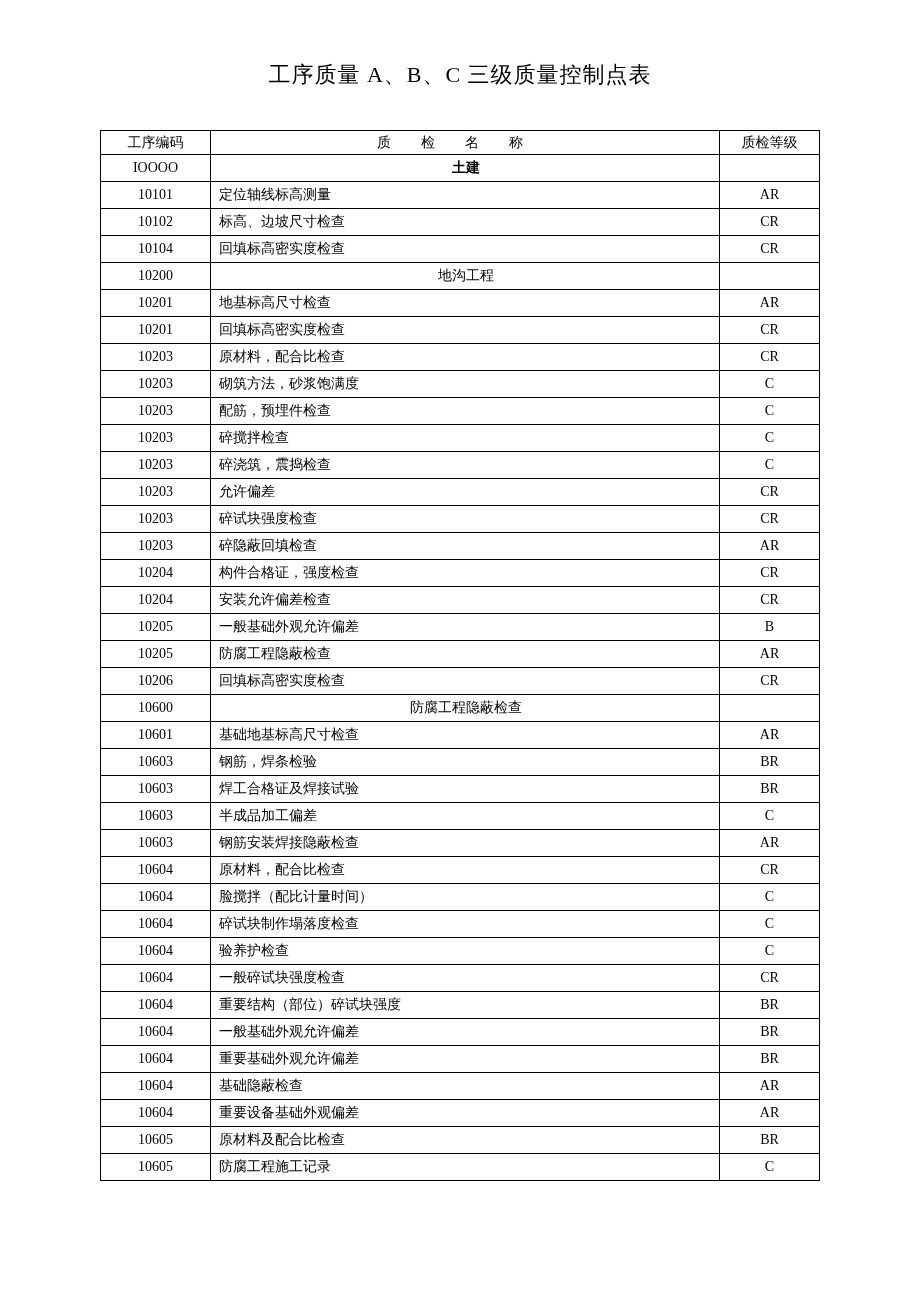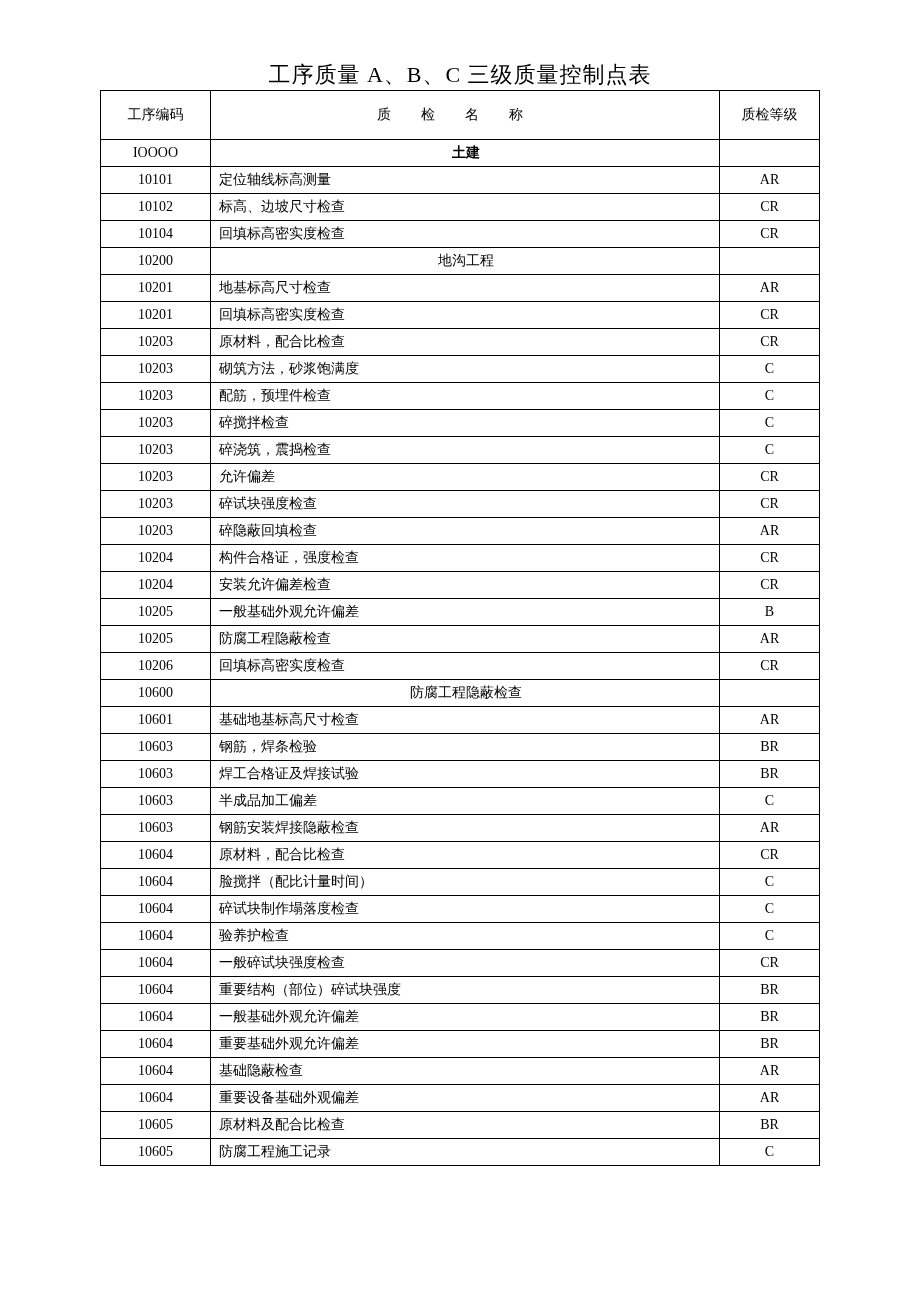--- a/index.html
+++ b/index.html
@@ -10,20 +10,21 @@
     body {
       background: #ffffff;
       font-family: "SimSun", "宋体", serif;
       padding: 60px 100px;
       width: 920px;
     }
     .title {
       text-align: center;
       font-size: 22px;
       font-weight: normal;
+      margin-bottom: 40px;
       letter-spacing: 1px;
     }
     table {
       width: 100%;
       border-collapse: collapse;
       font-size: 14px;
     }
     td {
       border: 1px solid #000;
       padding: 4px 6px;
@@ -38,21 +39,21 @@
       width: auto;
       text-align: left;
       padding-left: 8px;
     }
     .col-grade {
       width: 100px;
       text-align: center;
     }
     .header-row td {
       text-align: center;
-      padding: 15px;
+      padding: 2px;
     }
     .section-row .col-name {
       text-align: center;
       font-weight: bold;
     }
     .subsection-row .col-name {
       text-align: center;
     }
     .header-name {
       letter-spacing: 30px;

